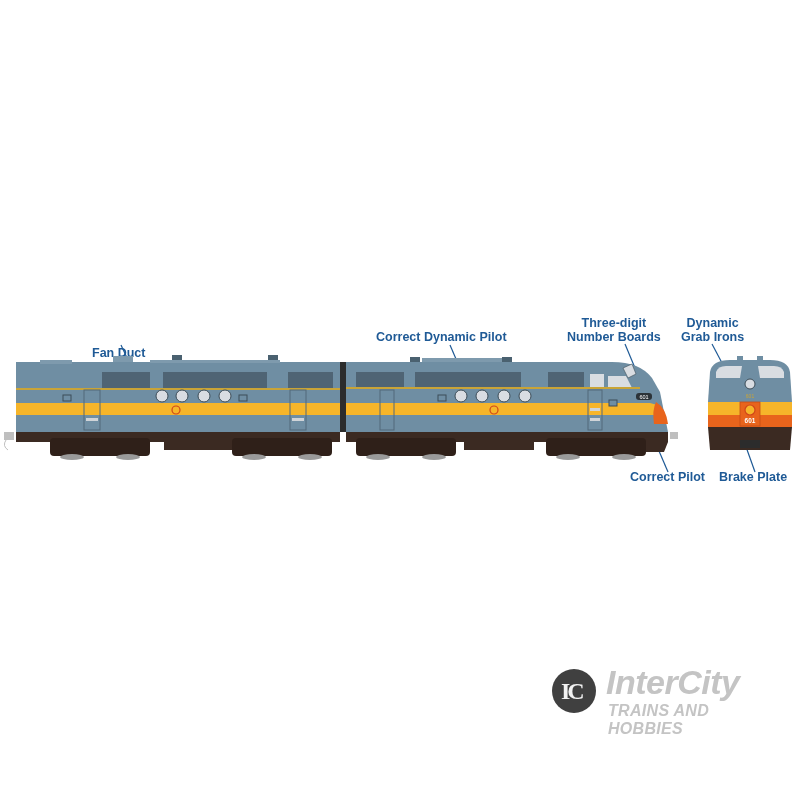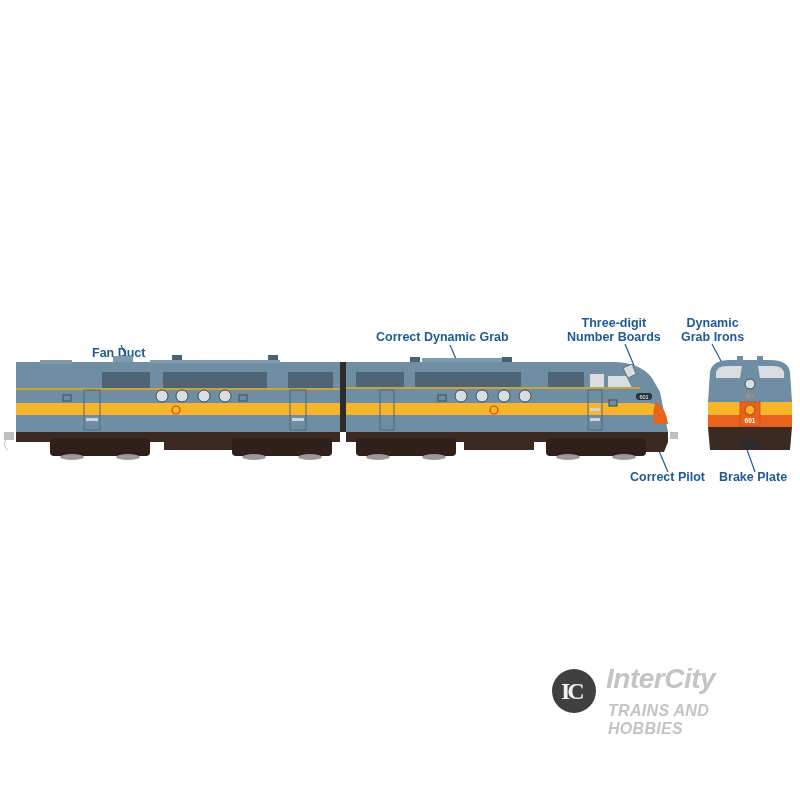--- a/index.html
+++ b/index.html
@@ -2,28 +2,28 @@
 <html><head>
 <meta charset="utf-8">
 <style>
   html, body { margin:0; padding:0; background:#ffffff; }
   body { width:800px; height:800px; position:relative; overflow:hidden; font-family:"Liberation Sans", sans-serif; }
   .label { position:absolute; color:#1f5a96; font-weight:bold; font-size:12.5px; line-height:14px; text-align:center; white-space:nowrap; }
   svg { position:absolute; left:0; top:0; }
   .logo { position:absolute; left:552px; top:667px; width:230px; height:52px; }
   .logo-circle { position:absolute; left:0; top:2px; width:44px; height:44px; border-radius:50%; background:#404040; }
   .logo-ic { position:absolute; left:9px; top:9px; font-size:24px; font-weight:bold; color:#f2f2f2; font-family:"Liberation Serif", serif; letter-spacing:-3px; }
-  .logo-name { position:absolute; left:54px; top:-4px; font-size:28px; font-weight:bold; font-style:italic; color:#c4c4c4; letter-spacing:-0.5px; }
+  .logo-name { position:absolute; left:54px; top:-4px; font-size:34px; font-weight:bold; font-style:italic; color:#c4c4c4; letter-spacing:-0.5px; }
   .logo-sub { position:absolute; left:56px; top:35px; font-size:16px; font-weight:bold; font-style:italic; color:#c4c4c4; letter-spacing:0.3px; }
 </style>
 </head>
 <body>
 
 <div class="label" style="left:92px; top:346px;">Fan Duct</div>
-<div class="label" style="left:376px; top:330px;">Correct Dynamic Grab</div>
+<div class="label" style="left:376px; top:330px;">Correct Dynamic Pilot</div>
 <div class="label" style="left:567px; top:316px;">
   <div>Three-digit</div>
   <div>Number Boards</div>
 </div>
 <div class="label" style="left:681px; top:316px;">
   <div>Dynamic</div>
   <div>Grab Irons</div>
 </div>
 <div class="label" style="left:630px; top:470px;">Correct Pilot</div>
 <div class="label" style="left:719px; top:470px;">Brake Plate</div>

